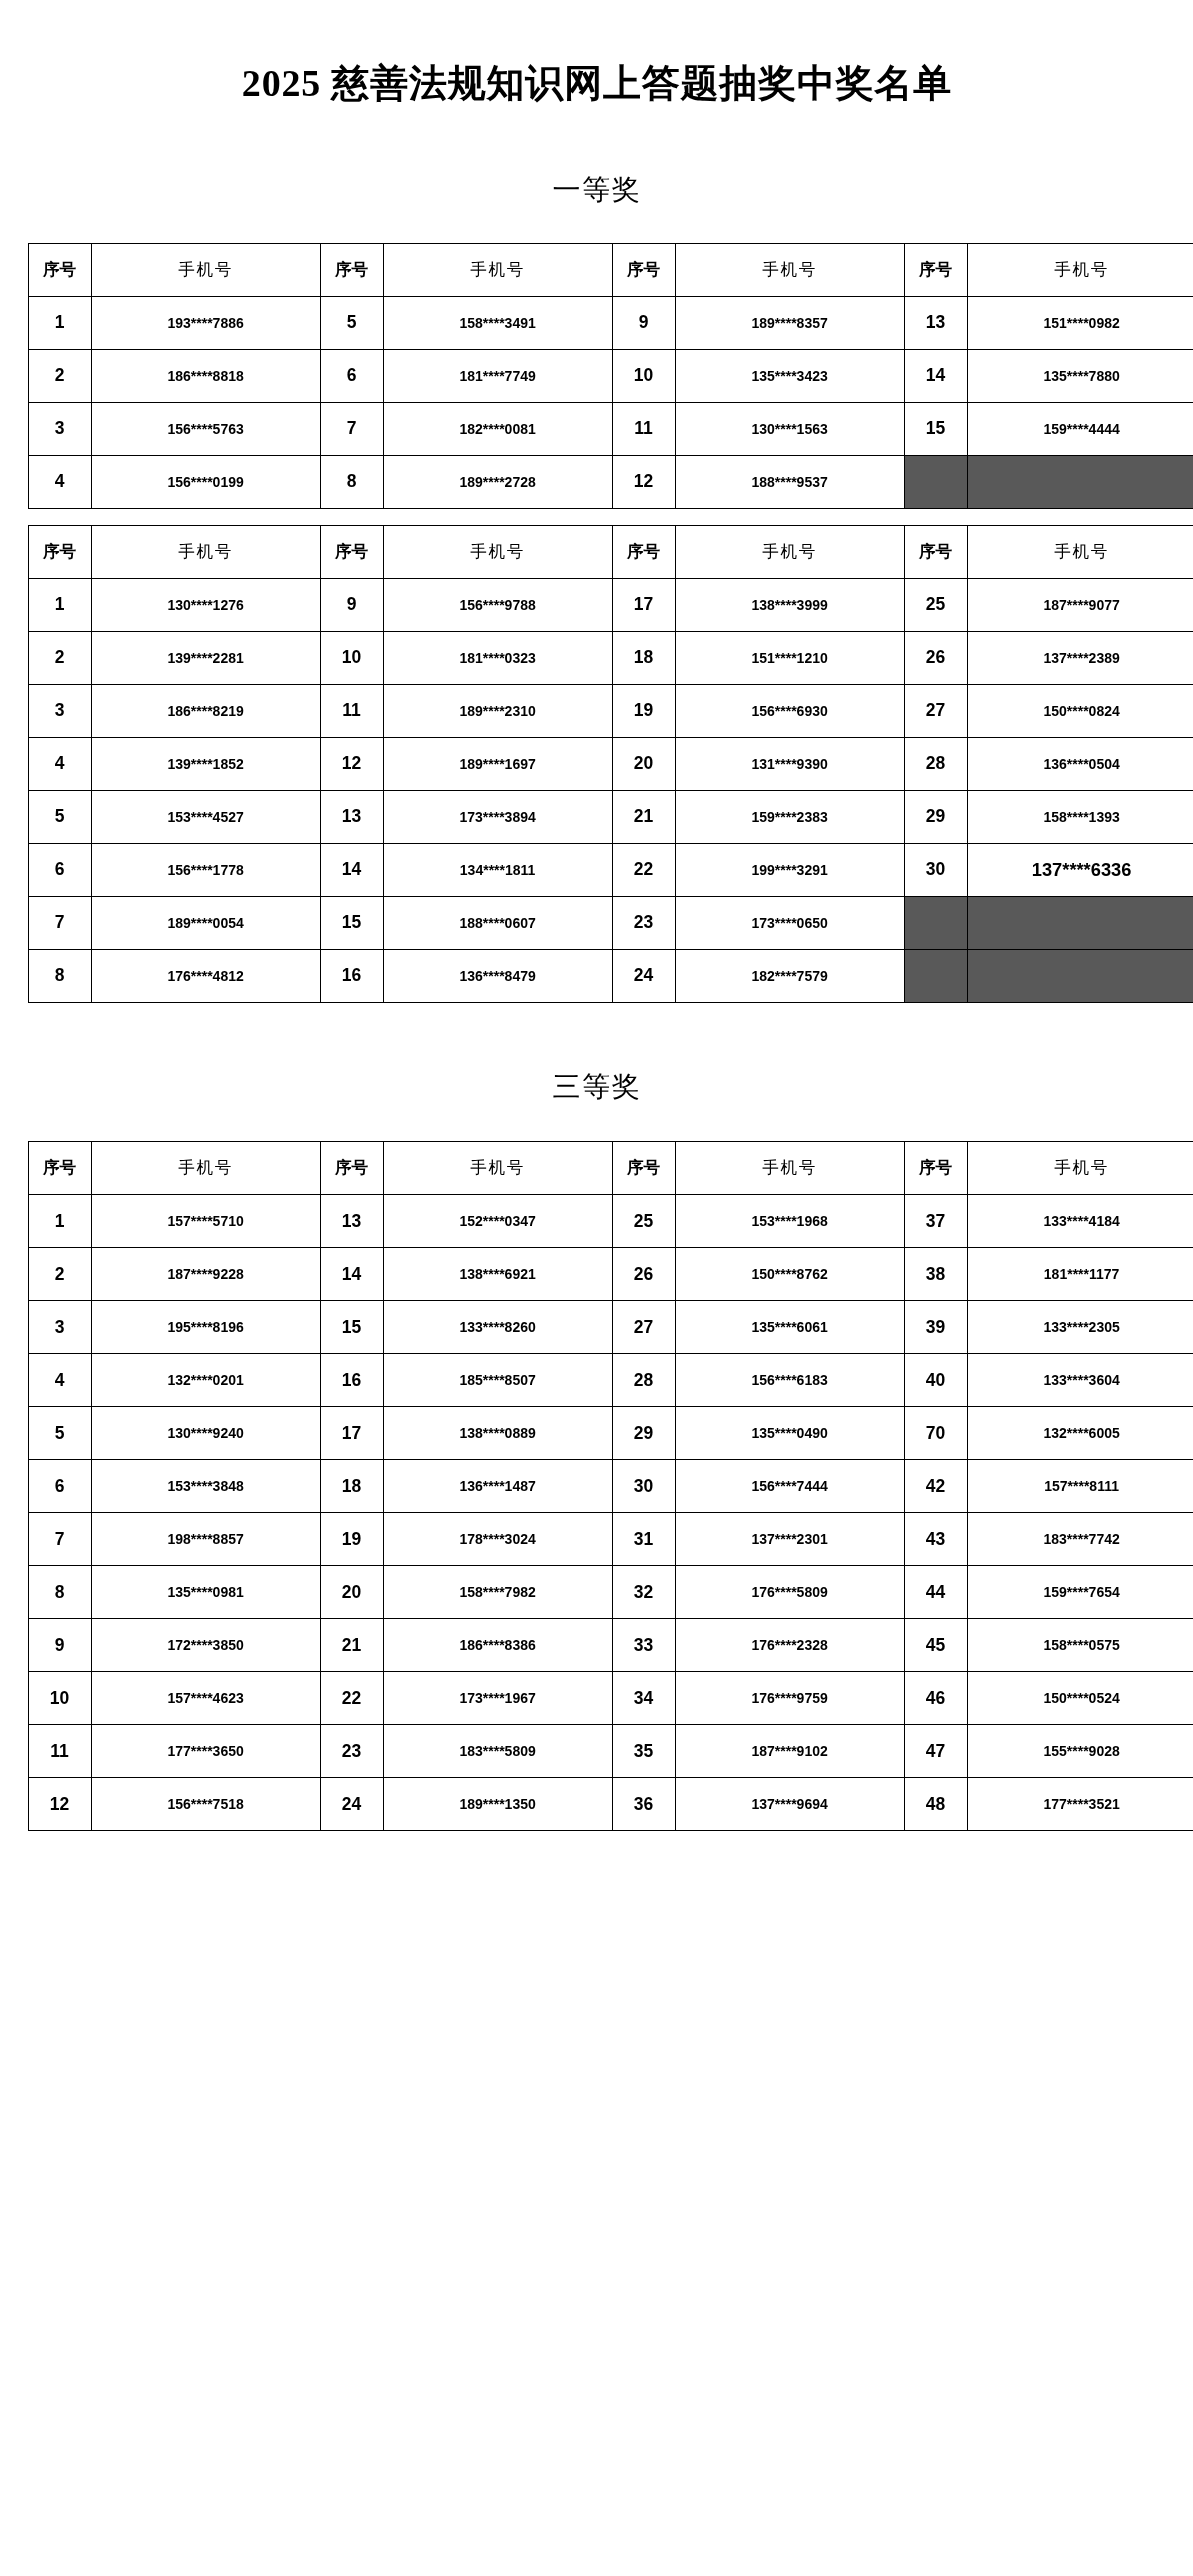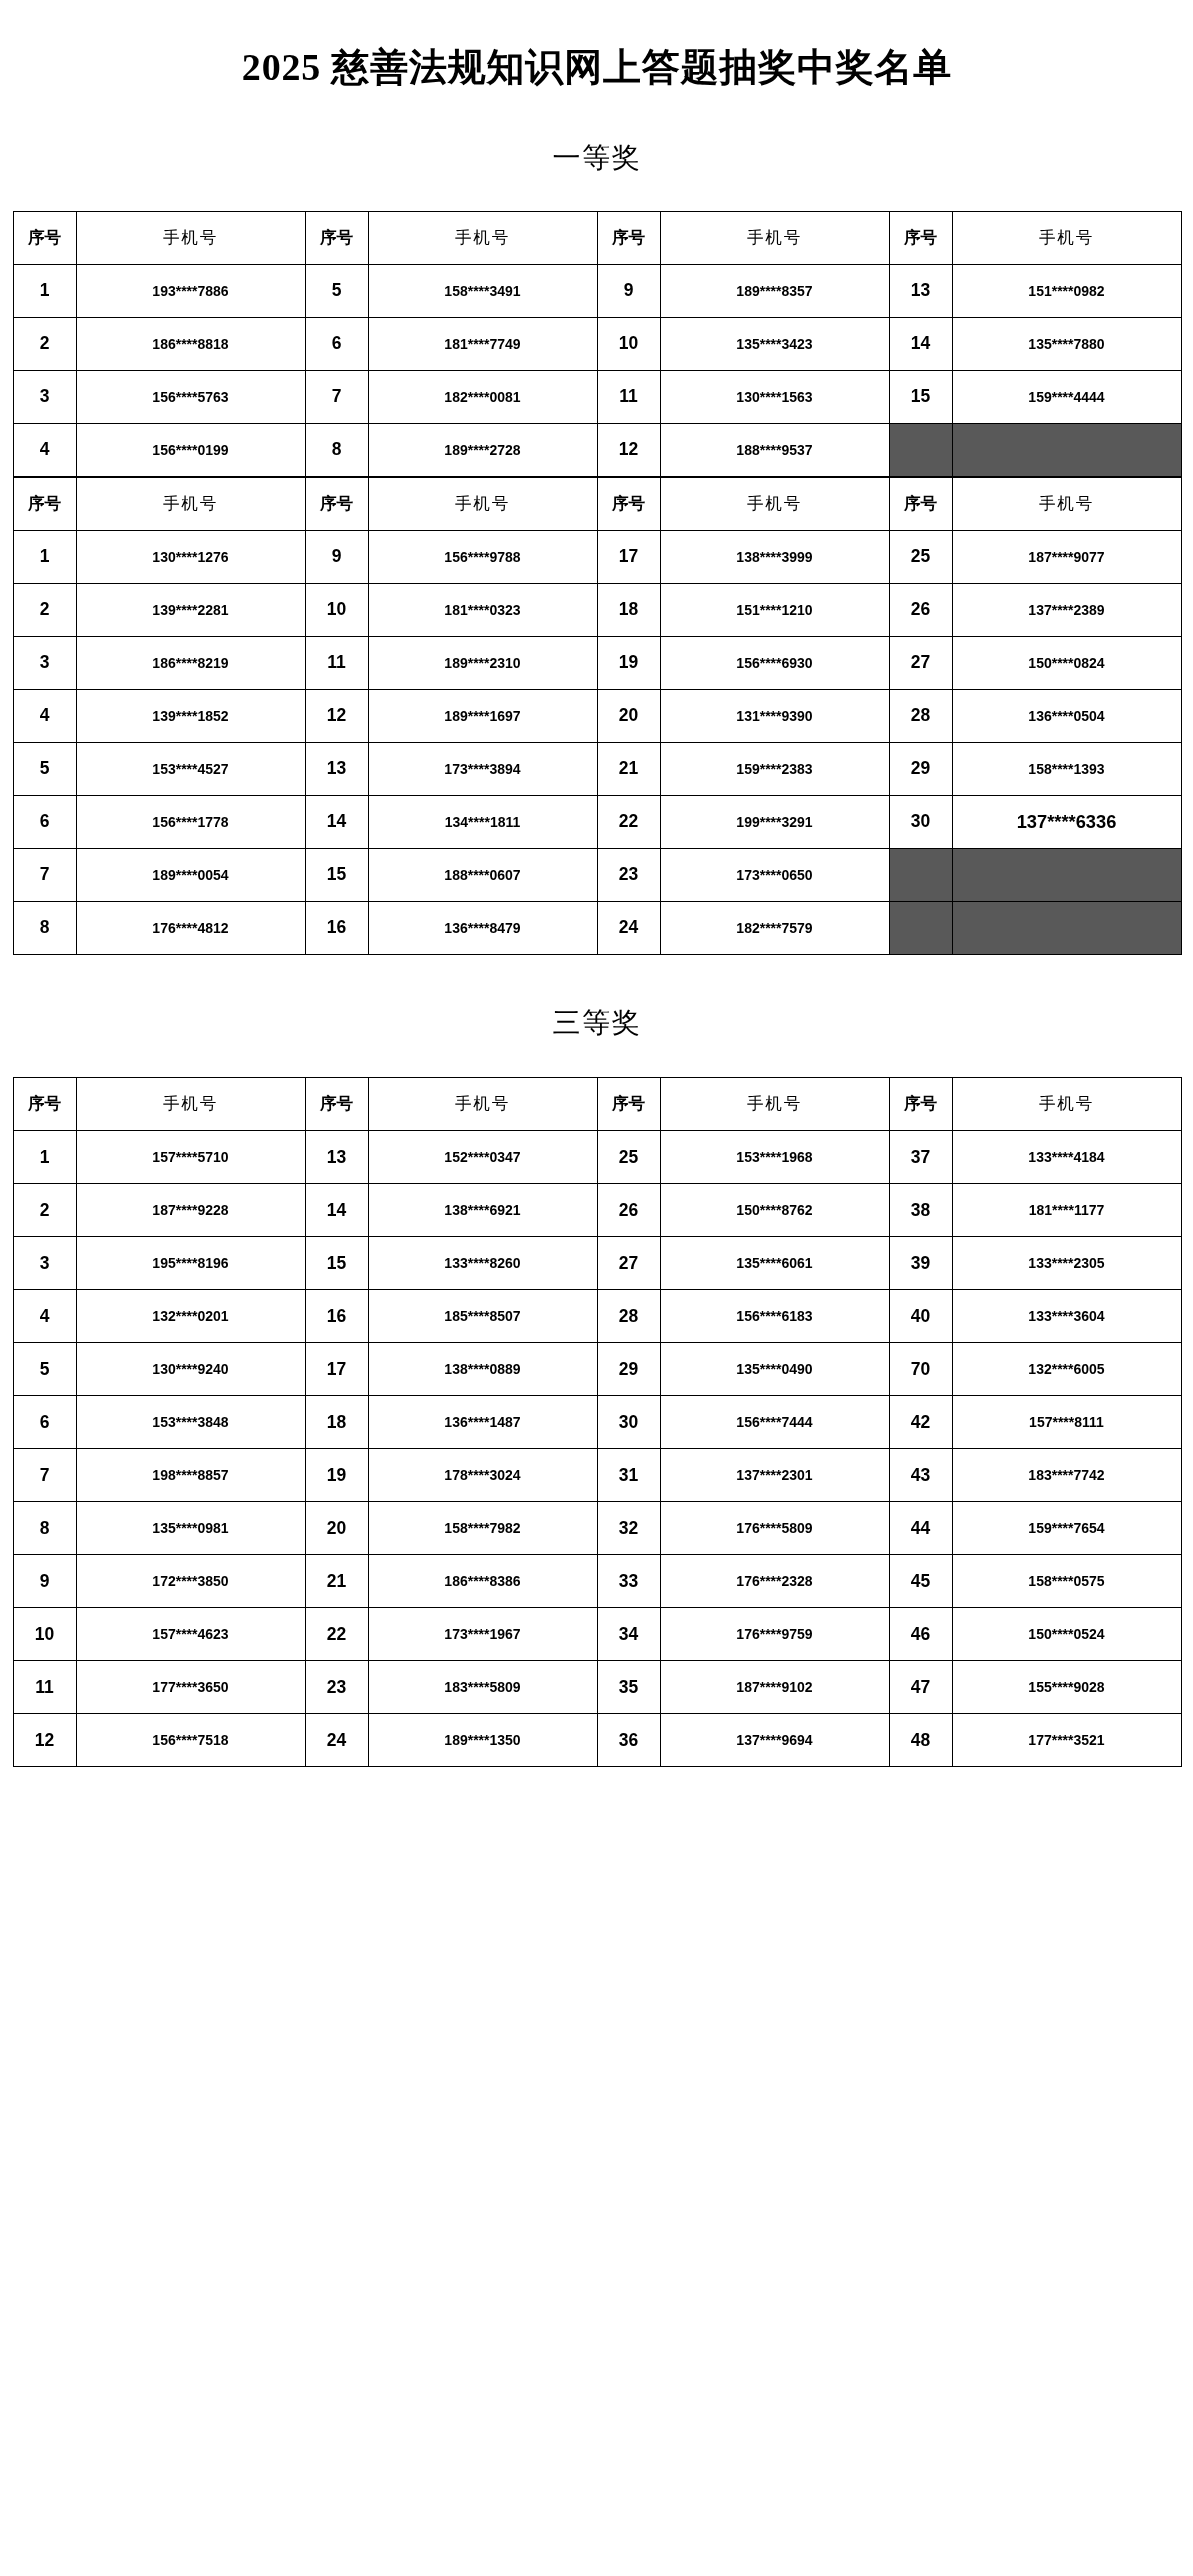--- a/index.html
+++ b/index.html
@@ -21,29 +21,29 @@
   }
 
   
   .doc-title {
     font-family: "Liberation Serif", "DejaVu Serif", serif;
     font-weight: bold;
     font-size: 38px;
     line-height: 1.1;
     text-align: center;
     letter-spacing: 0.8px;
-    margin: 0;
+    margin: 16px;
     padding-top: 47px;
     padding-bottom: 5px;
     white-space: nowrap;
   }
 
   
   .section {
-    margin: 0;
+    margin: 16px;
   }
   .section-title {
     font-family: "Liberation Serif", "DejaVu Serif", serif;
     font-weight: normal;
     font-size: 28px;
     line-height: 1.15;
     text-align: center;
     margin: 0;
     letter-spacing: 1.7px;
   }

